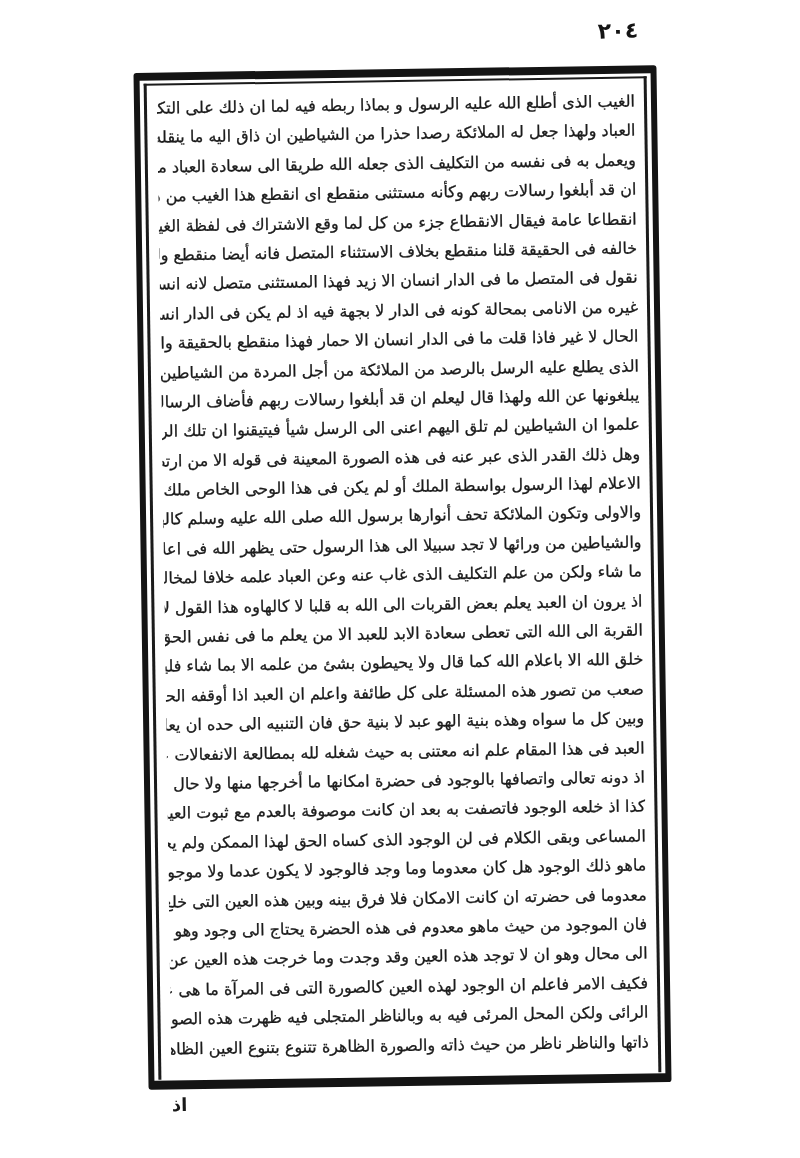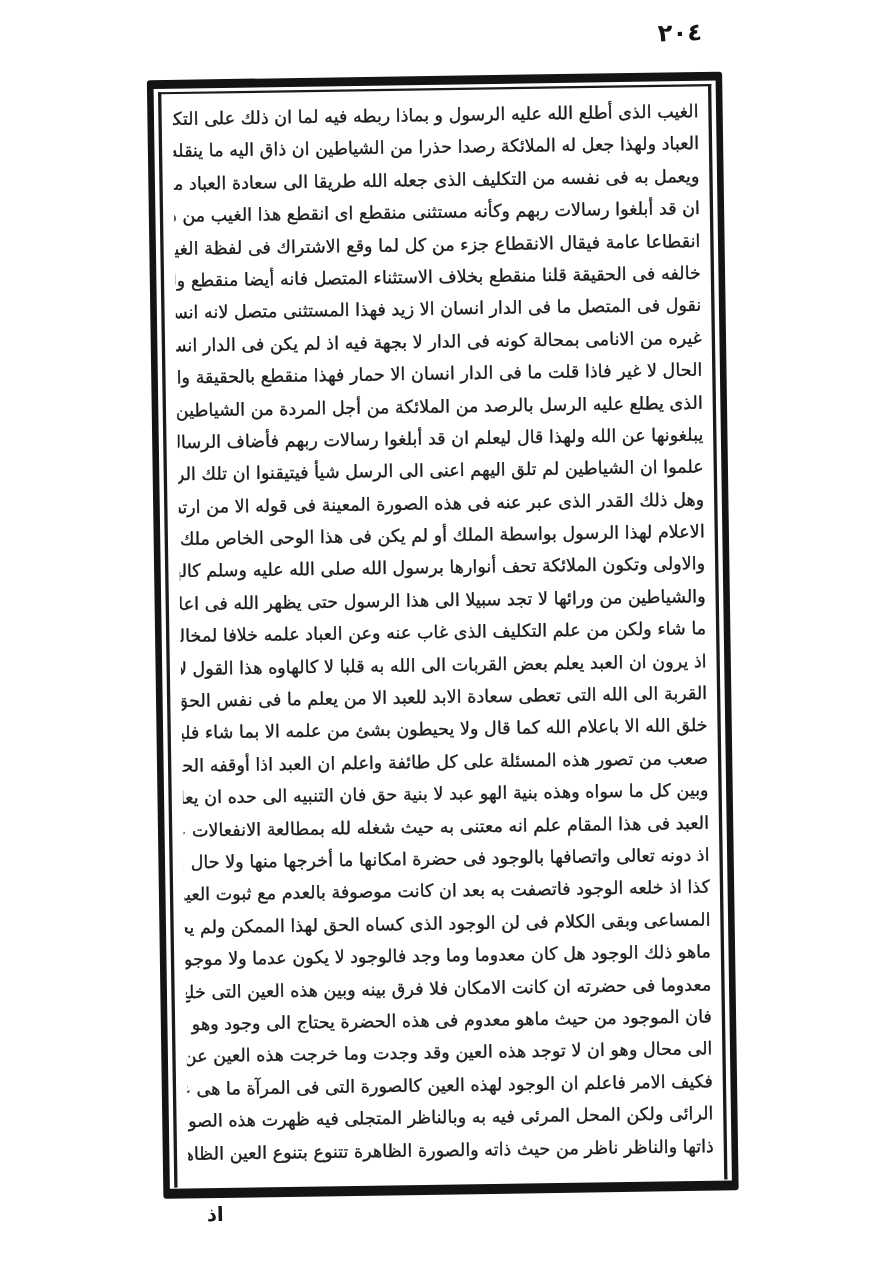--- a/index.html
+++ b/index.html
@@ -68,21 +68,21 @@
     white-space: nowrap;
     text-align: justify;
     text-align-last: justify;
     text-justify: inter-word;
     color: #1b1b1b;
     -webkit-text-stroke: 0.3px #1b1b1b;
     overflow: hidden;
   }
   .catchword {
     position: absolute;
-    left: 188px;
+    left: 172px;
     top: 1094px;
     font-size: 18px;
     font-weight: bold;
     direction: rtl;
     color: #181818;
     transform: rotate(-1deg);
     text-align: right;
   }
 </style>
 </head>

